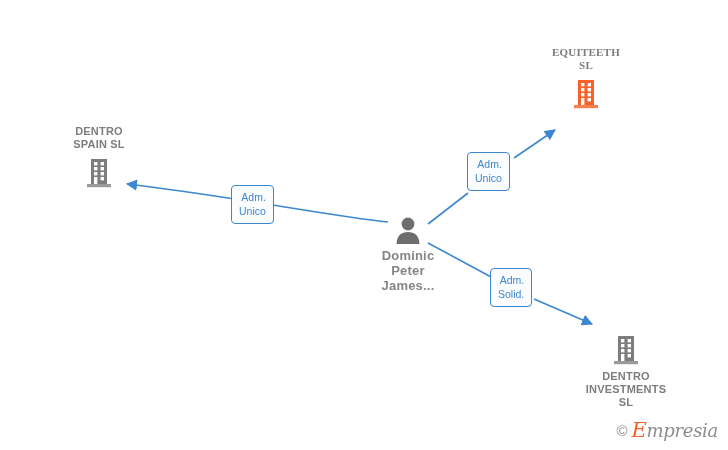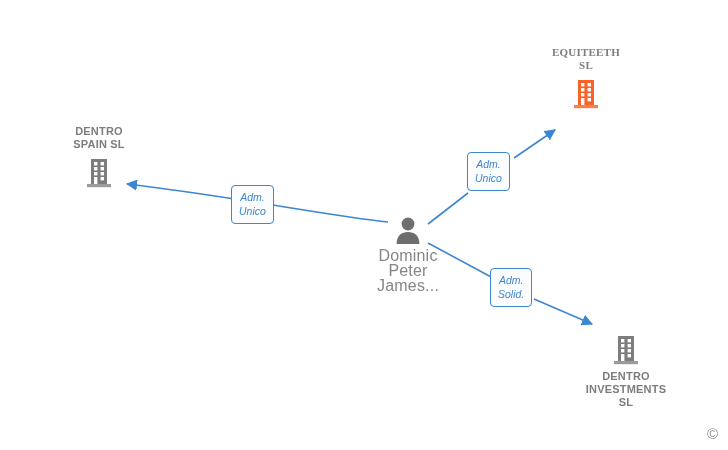--- a/index.html
+++ b/index.html
@@ -35,22 +35,22 @@
   }
   .node-label {
     font-size: 11px;
     font-weight: bold;
     color: #7d7d7d;
     line-height: 13px;
     letter-spacing: 0.2px;
     white-space: pre-line;
   }
   .node-label.person {
-    font-weight: normal;
-    font-size: 16px;
+    font-weight: bold;
+    font-size: 13px;
     color: #868686;
     line-height: 15px;
   }
   .node-icon {
     display: block;
     margin: 0 auto;
   }
   .icon-wrap {
     line-height: 0;
   }
@@ -67,24 +67,23 @@
   
   .edge-label {
     position: absolute;
     border: 1px solid #3d86d0;
     border-radius: 4px;
     background: #fbfcfe;
     color: #3d86d0;
     font-size: 10.5px;
     line-height: 14px;
     padding: 4px 7px 5px 7px;
-    text-align: center;
+    text-align: right;
     white-space: pre-line;
     cursor: pointer;
-    font-style: italic;
   }
   #edgelabel-dentro    { left: 231px; top: 185px; }
   #edgelabel-equiteeth { left: 467px; top: 152px; }
   #edgelabel-aston     { left: 490px; top: 268px; }
 
   
   #watermark {
     position: absolute;
     right: 10px;
     bottom: 8px;
@@ -208,15 +207,16 @@
 Unico</div>
 
   <div class="edge-label" id="edgelabel-equiteeth">Adm.
 Unico</div>
 
   <div class="edge-label" id="edgelabel-aston">Adm.
 Solid.</div>
 
   <div id="watermark">
     <span class="c-mark">©</span>
+    <span class="brand"><span class="cap">E</span><span>mpresia</span></span>
   </div>
 
 </div>
 
 </body></html>

